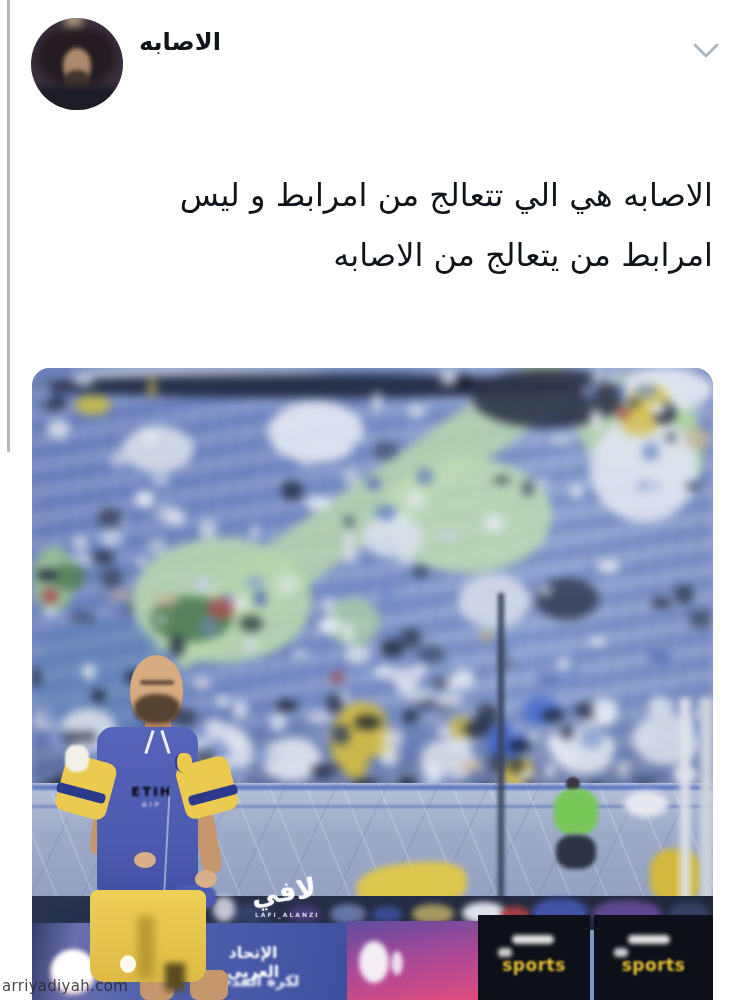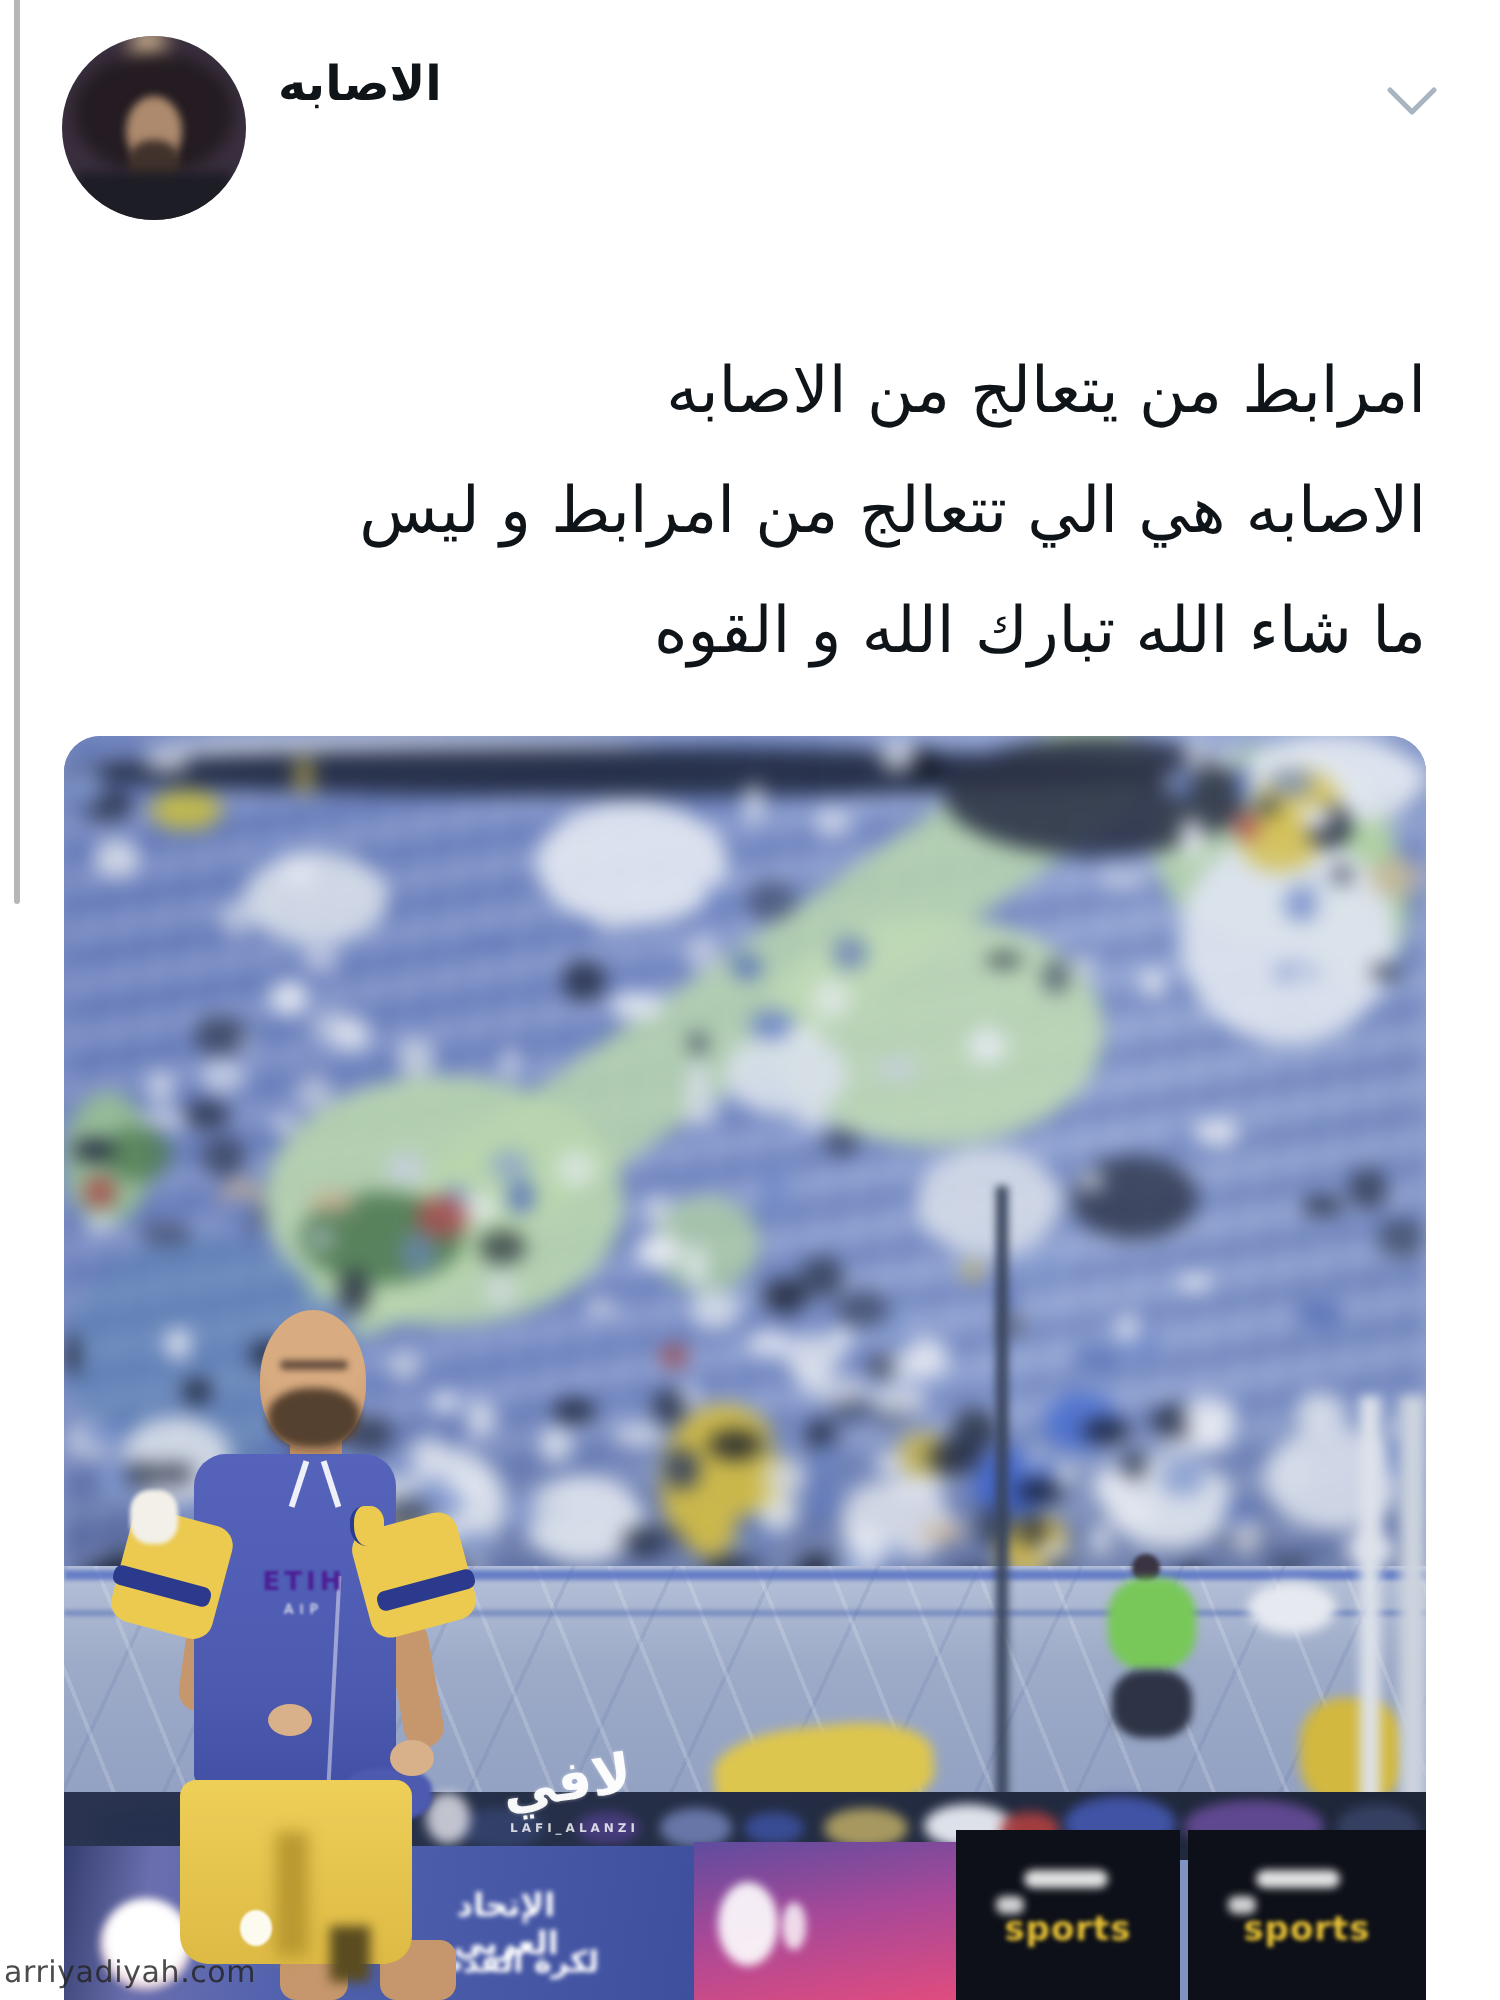--- a/index.html
+++ b/index.html
@@ -90,21 +90,21 @@
   .p-shl{left:8px;top:110px;width:52px;height:58px;transform:rotate(15deg);}
   .p-shr{left:128px;top:112px;width:54px;height:55px;transform:rotate(-15deg);}
   .p-cuffl{left:4px;top:140px;width:50px;height:10px;background:#2c3a8e;transform:rotate(15deg);border-radius:4px;}
   .p-cuffr{left:136px;top:142px;width:50px;height:10px;background:#2c3a8e;transform:rotate(-15deg);border-radius:4px;}
   .p-badge{left:13px;top:97px;width:24px;height:27px;border-radius:40%;background:#f2f0e8;filter:blur(1px);}
   .p-crest{left:123px;top:105px;width:15px;height:20px;border-radius:40% 40% 50% 50%;
            background:var(--kit-yellow,#ecca50);border-left:2px solid #2a3a8e;}
   .p-v1{left:96px;top:82px;width:3px;height:24px;background:rgba(255,255,255,.9);transform:rotate(18deg);}
   .p-v2{left:112px;top:82px;width:3px;height:24px;background:rgba(255,255,255,.9);transform:rotate(-18deg);}
   .p-seam{left:114px;top:140px;width:2px;height:104px;background:rgba(255,255,255,.45);transform:rotate(3deg);}
-  .p-spon1{left:65px;top:136px;width:70px;text-align:center;color:#4c1d95;font-size:13px;font-weight:700;
+  .p-spon1{left:65px;top:136px;width:70px;text-align:center;color:#000000;font-size:13px;font-weight:700;
            letter-spacing:2px;filter:blur(.8px);}
   .p-spon2{left:80px;top:153px;width:40px;text-align:center;color:#fff;font-size:7px;letter-spacing:3px;filter:blur(.8px);}
   .p-ual{left:42px;top:122px;width:20px;height:86px;border-radius:10px;transform:rotate(8deg);}
   .p-fal{left:44px;top:196px;width:58px;height:17px;border-radius:9px;transform:rotate(18deg);}
   .p-hal{left:82px;top:204px;width:22px;height:16px;border-radius:50%;background:#d8b08a;}
   .p-uar{left:146px;top:162px;width:20px;height:64px;border-radius:10px;transform:rotate(-10deg);}
   .p-har{left:143px;top:222px;width:22px;height:18px;border-radius:50%;background:#d8b08a;}
   .p-shorts{left:38px;top:242px;width:116px;height:92px;border-radius:8px 8px 14px 14px;
             background:linear-gradient(180deg,#eecf58 0%,#ddba44 100%);}
   .p-crease{left:86px;top:268px;width:16px;height:62px;background:#b89830;filter:blur(4px);}
@@ -132,23 +132,22 @@
     <div class="face"></div>
     <div class="beard"></div>
     <div class="body"></div>
   </div>
   <div class="author-name">الاصابه</div>
   <svg class="chevron" width="28" height="18" viewBox="0 0 28 18">
     <path d="M3 3 L14 14 L25 3" fill="none" stroke="#a9b6c2" stroke-width="2.6" stroke-linecap="round" stroke-linejoin="round"></path>
   </svg>
 
   <div class="tweet-text" dir="rtl">
+    <div>الاصابه هي الي تتعالج من امرابط و ليس</div>
     <div>امرابط من يتعالج من الاصابه</div>
-    <div>الاصابه هي الي تتعالج من امرابط و ليس</div>
-    <div>ما شاء الله تبارك الله و القوه</div>
   </div>
 
   <figure class="photo">
     <div class="stands">
       <div class="stands-inner" id="standsInner">
         <div class="seat-texture"></div>
         <div class="walkway"></div>
         <div class="frontshade"></div>
       <div class="blob" style="left: 40px; top: 0px; width: 250px; height: 12px; background: rgb(204, 211, 225); opacity: 0.9;"></div>
           <div class="blob" style="left: 0px; top: 6px; width: 560px; height: 24px; background: rgb(33, 41, 64); opacity: 0.92;"></div>

